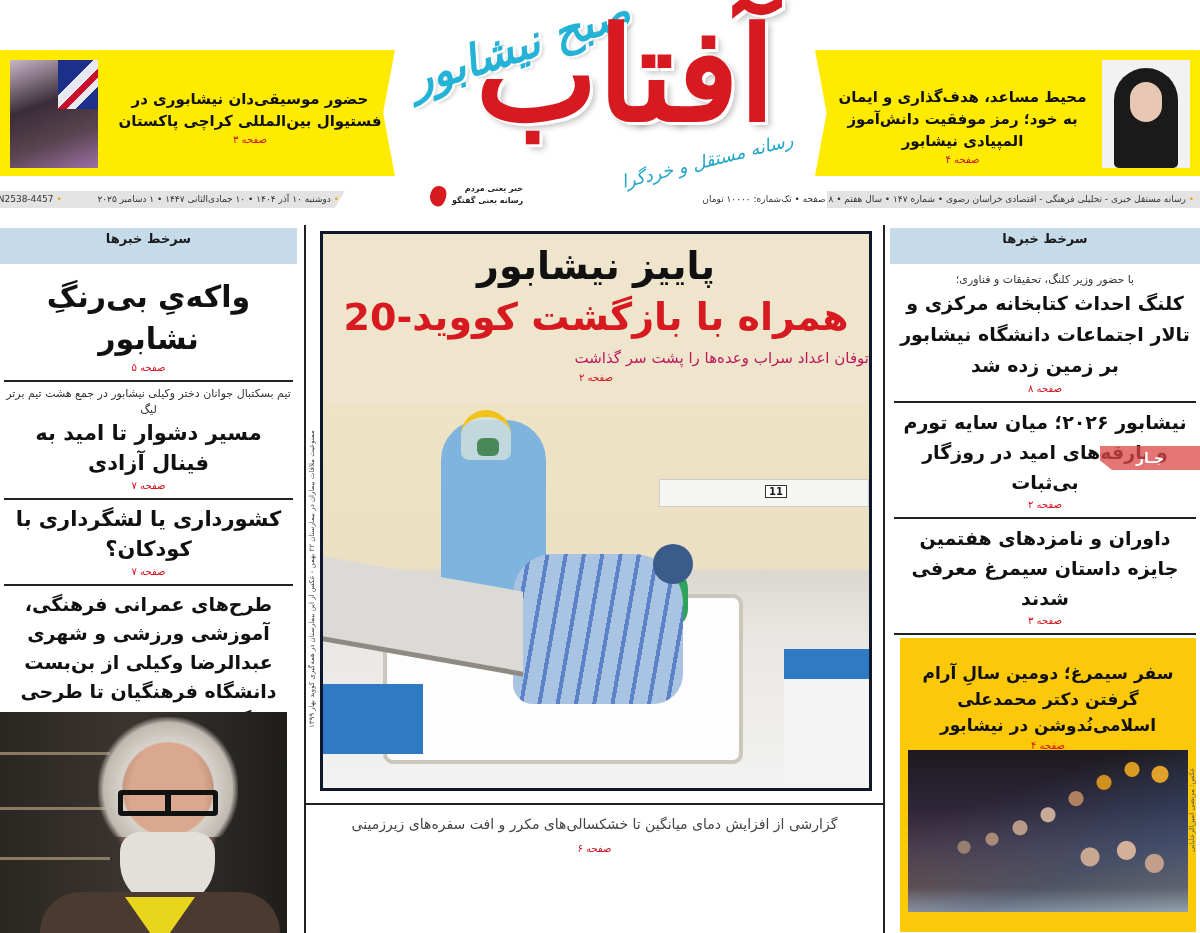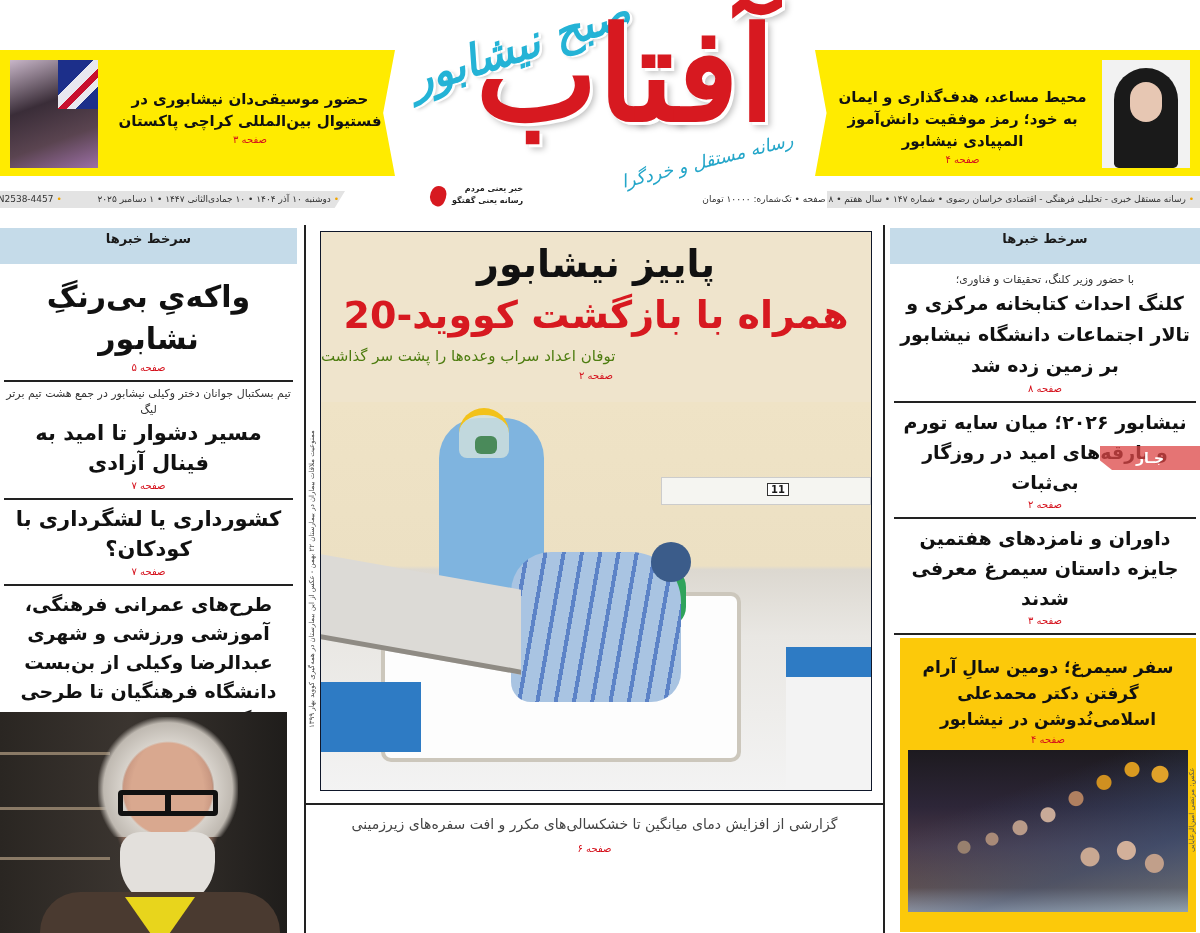--- a/index.html
+++ b/index.html
@@ -62,45 +62,45 @@
     .left-photo .beard { position:absolute; left: 120px; top: 120px; width: 95px; height: 75px; border-radius: 20px 20px 45px 45px; background: #e3e0dc; }
     .left-photo .glasses { position:absolute; left: 118px; top: 78px; width: 100px; height: 26px; border: 5px solid #111; border-radius: 4px; }
     .left-photo .glasses::after { content:""; position:absolute; left:42px; top:-5px; width:6px; height:26px; background:#111; }
     .left-photo .jacket { position:absolute; left: 40px; top: 180px; width: 240px; height: 60px; background: #4a3a30; border-radius: 40px 40px 0 0; }
     .left-photo .shirt { position:absolute; left: 125px; top: 185px; width: 70px; height: 40px; background: #e8d51c; clip-path: polygon(0 0,100% 0,60% 100%,40% 100%); }
 
     
     .r1 .headline { font-size: 19px; line-height: 31px; }
     .r2 .headline { font-size: 19px; line-height: 30px; }
     .r3 .headline { font-size: 19px; line-height: 30px; }
-    .yellow-box { position: absolute; left: 10px; top: 410px; width: 296px; height: 294px; background: #fcc90a; padding: 16px 8px; }
+    .yellow-box { position: absolute; left: 10px; top: 410px; width: 296px; height: 294px; background: #fcc90a; padding: 22px 8px; }
     .yellow-box .headline { font-size: 17px; line-height: 26px; text-align: center; }
     .yellow-box .page-ref { text-align: center; }
     .yb-photo { position: absolute; left: 8px; top: 112px; width: 280px; height: 162px; background: linear-gradient(180deg, #1d1a1f 0%, #2d2638 35%, #4b3a48 60%, #6a4b3e 85%, #c1b7b4 100%); overflow: hidden; }
     .yb-photo .crowd { position: absolute; inset: 0; background:
       radial-gradient(circle at 90% 15%, #e0a22a 0 8px, transparent 9px),
       radial-gradient(circle at 80% 12%, #d99a20 0 7px, transparent 8px),
       radial-gradient(circle at 70% 20%, #cf9020 0 7px, transparent 8px),
       radial-gradient(circle at 60% 30%, #b08060 0 7px, transparent 8px),
       radial-gradient(circle at 50% 40%, #c8aa98 0 7px, transparent 8px),
       radial-gradient(circle at 40% 48%, #b89a88 0 7px, transparent 8px),
       radial-gradient(circle at 30% 55%, #a88a78 0 6px, transparent 7px),
       radial-gradient(circle at 20% 60%, #98806e 0 6px, transparent 7px),
       radial-gradient(circle at 78% 62%, #d2b09a 0 9px, transparent 10px),
       radial-gradient(circle at 65% 66%, #c9a892 0 9px, transparent 10px),
       radial-gradient(circle at 88% 70%, #c19f8a 0 9px, transparent 10px),
       linear-gradient(160deg, transparent 30%, rgba(60,90,130,.55) 70%, rgba(100,140,170,.5) 100%);
     }
     .photo-credit-vert { position: absolute; right: 2px; top: 540px; width: 10px; height: 160px; writing-mode: vertical-rl; transform: rotate(180deg); font-size: 7px; color: #555; }
 
     
-    .lead-box { position: absolute; left: 14px; top: 6px; width: 552px; height: 560px; background: #efe4cc; border: 1px solid #0f172a; overflow: hidden; }
+    .lead-box { position: absolute; left: 14px; top: 6px; width: 552px; height: 560px; background: #efe4cc; border: 3px solid #0f172a; overflow: hidden; }
     .lead-title1 { position: absolute; top: 8px; width: 100%; text-align: center; font-size: 38px; font-weight: bold; line-height: 48px; color: #111; }
     .lead-title2 { position: absolute; top: 58px; width: 100%; text-align: center; font-size: 38px; font-weight: bold; line-height: 50px; color: #d71920; }
-    .lead-sub { position: absolute; top: 113px; width: 100%; text-align: left; font-size: 15px; color: #4d7c0f; line-height: 22px; }
+    .lead-sub { position: absolute; top: 113px; width: 100%; text-align: right; font-size: 15px; color: #be185d; line-height: 22px; }
     .lead-ref { position: absolute; top: 136px; width: 100%; text-align: center; }
     .hospital { position: absolute; left: 0; top: 170px; width: 100%; height: 390px;
       background: linear-gradient(180deg, #efe3c6 0%, #ece0c3 42%, #dcd8d0 43%, #e9e7e3 60%, #f3f3f3 100%); }
     .wall-rail { position:absolute; right: 0; top: 75px; width: 210px; height: 28px; background: #f5f5f1; border: 1px solid #ccc; }
     .wall-rail::after { content:"11"; position:absolute; left: 105px; top: 5px; font-size:10px; font-weight:bold; border:1px solid #333; padding:0 3px; background:#fff; direction:ltr; }
     .doctor { position:absolute; left: 118px; top: 16px; width: 105px; height: 240px; background: #7fb4df; border-radius: 40px 40px 10px 10px; }
     .doctor .visor { position:absolute; left: 20px; top: -10px; width: 50px; height: 50px; border-radius: 25px 25px 8px 8px; background: rgba(210,225,220,.8); border-top: 7px solid #f3c219; }
     .doctor .mask { position:absolute; left: 36px; top: 18px; width: 22px; height: 18px; border-radius: 6px; background:#4a8a5a; }
     .bed { position:absolute; left: 60px; top: 190px; width: 360px; height: 170px; background: #fdfdfd; border-radius: 10px; border: 4px solid #ccc7bc; }
     .blanket { position:absolute; left: 190px; top: 150px; width: 170px; height: 150px; border-radius: 40px 50px 30px 20px; background: repeating-linear-gradient(100deg, #a9c4e2 0 14px, #5c83c7 14px 18px); }

